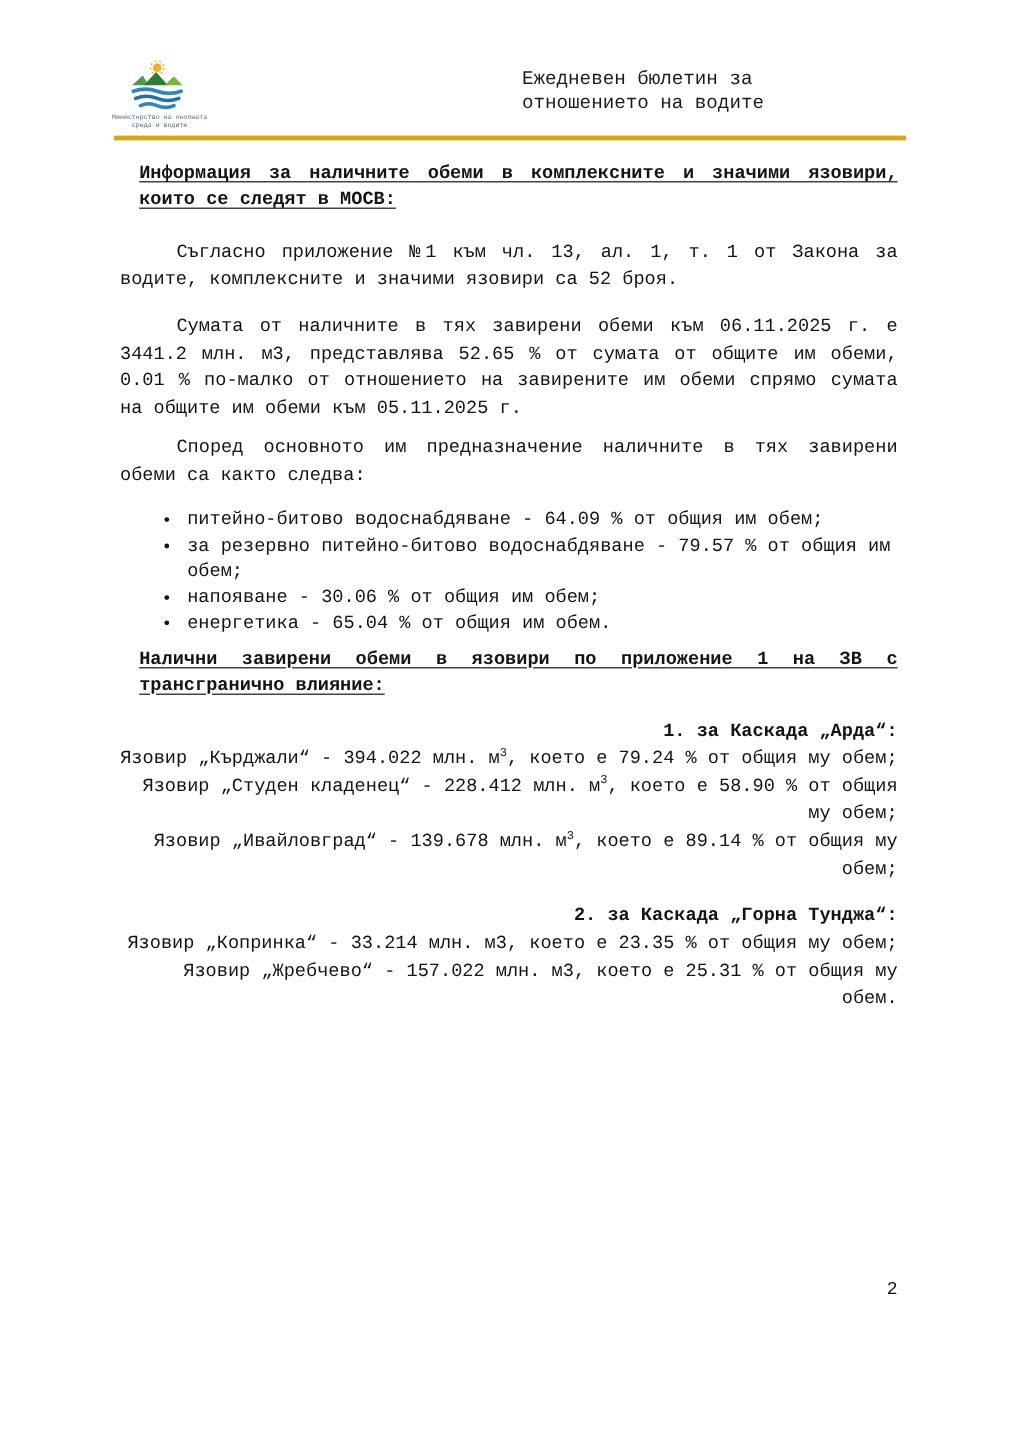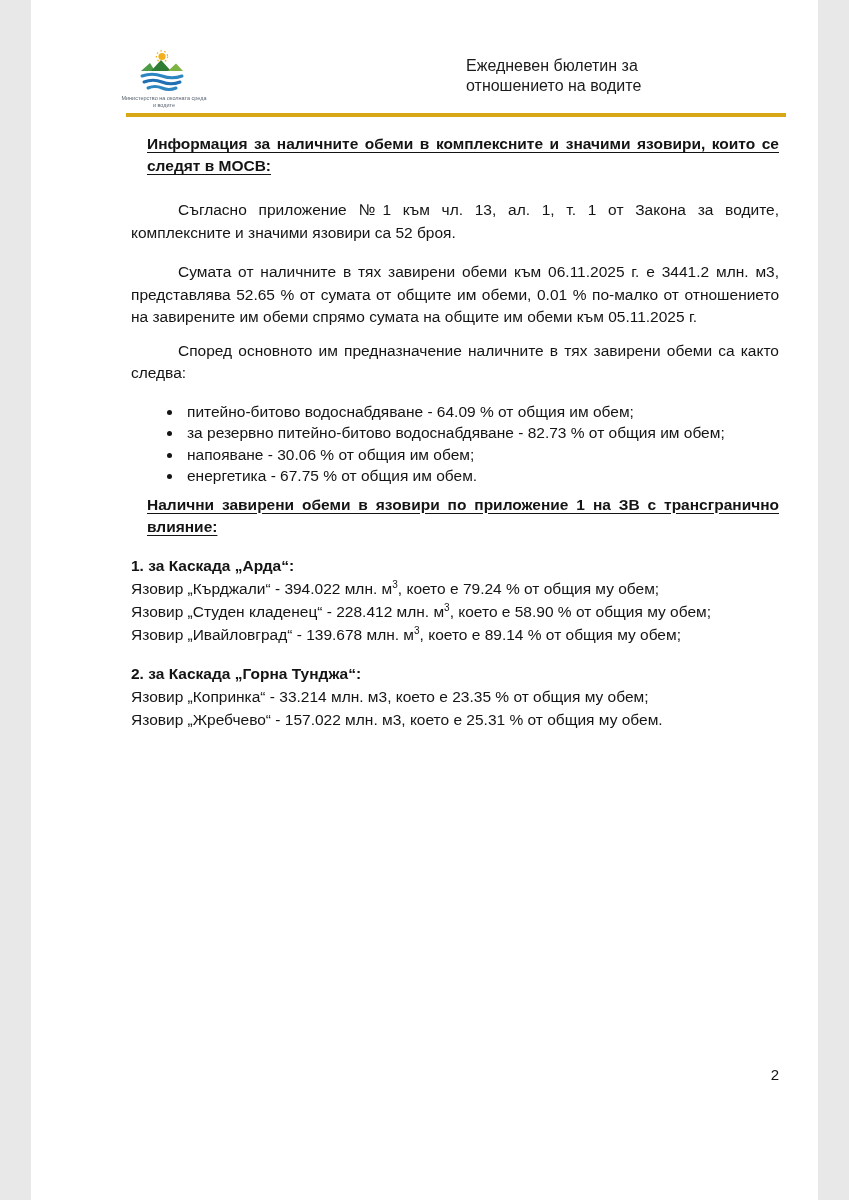--- a/index.html
+++ b/index.html
@@ -1,22 +1,22 @@
 <!DOCTYPE html>
 <html lang="bg"><head>
 <meta charset="utf-8">
 <style>
   html, body { margin: 0; padding: 0; background: #e8e8e8; }
   .page {
     position: relative;
-    width: 787px;
+    width: 849px;
     height: 1200px;
     margin: 0 auto;
     background: #ffffff;
-    font-family: Liberation Sans, sans-serif;
+    font-family: Liberation Mono, monospace;
     color: #141414;
     overflow: hidden;
   }
 
   
   .header { position: absolute; left: 100px; top: 50px; width: 648px; height: 64px; }
   .logo   { position: absolute; left: 8px; top: 0; width: 46px; height: 44px; }
   .logo svg { display: block; width: 46px; height: 44px; }
   .logo-caption {
     position: absolute; left: -10px; top: 45px; width: 86px;
@@ -41,21 +41,21 @@
     text-align: justify;
     line-height: 22px;
   }
   .doc-heading.h2 { margin-bottom: 16px; }
   .para { margin: 0; text-indent: 47px; text-align: justify; }
   .para.p1 { margin-bottom: 17px; }
   .para.p2 { margin-bottom: 11px; }
   .para.p3 { margin-bottom: 7px; }
   ul.purpose-list { margin: 16px 0 7px 0; padding: 0 0 0 52px; list-style: disc outside; }
   ul.purpose-list li { line-height: 21.5px; padding-left: 4px; }
-  .cascade { margin: 0 0 16px 0; }
+  .cascade { margin: 0 0 16px 0; text-align: right; }
   .cascade-title { margin: 0; font-weight: bold; line-height: 23px; }
   .res-line { margin: 0; line-height: 23px; }
   .res-line sup { font-size: 10px; line-height: 0; }
 
   .page-number {
     position: absolute; left: 100px; top: 1066px; width: 648px;
     text-align: right; font-size: 15px; color: #141414;
   }
 </style>
 </head>
@@ -90,23 +90,23 @@
     <p class="doc-heading">Информация за наличните обеми в комплексните и значими язовири, които се следят в МОСВ:</p>
 
     <p class="para p1">Съгласно приложение №1 към чл. 13, ал. 1, т. 1 от Закона за водите, комплексните и значими язовири са 52 броя.</p>
 
     <p class="para p2">Сумата от наличните в тях завирени обеми към 06.11.2025 г. е 3441.2 млн. м3, представлява 52.65 % от сумата от общите им обеми, 0.01 % по-малко от отношението на завирените им обеми спрямо сумата на общите им обеми към 05.11.2025 г.</p>
 
     <p class="para p3">Според основното им предназначение наличните в тях завирени обеми са както следва:</p>
 
     <ul class="purpose-list">
       <li>питейно-битово водоснабдяване - 64.09 % от общия им обем;</li>
-      <li>за резервно питейно-битово водоснабдяване - 82.73 % от общия им обем;</li>
+      <li>за резервно питейно-битово водоснабдяване - 79.57 % от общия им обем;</li>
       <li>напояване - 30.06 % от общия им обем;</li>
-      <li>енергетика - 67.75 % от общия им обем.</li>
+      <li>енергетика - 65.04 % от общия им обем.</li>
     </ul>
 
     <p class="doc-heading h2">Налични завирени обеми в язовири по приложение 1 на ЗВ с трансгранично влияние:</p>
 
     <div class="cascade">
       <p class="cascade-title">1. за Каскада „Арда“:</p>
       <p class="res-line"><span>Язовир „Кърджали“ - 394.022 млн. м</span><sup>3</sup><span>, което е 79.24 % от общия му обем;</span></p>
       <p class="res-line"><span>Язовир „Студен кладенец“ - 228.412 млн. м</span><sup>3</sup><span>, което е 58.90 % от общия му обем;</span></p>
       <p class="res-line"><span>Язовир „Ивайловград“ - 139.678 млн. м</span><sup>3</sup><span>, което е 89.14 % от общия му обем;</span></p>
     </div>

